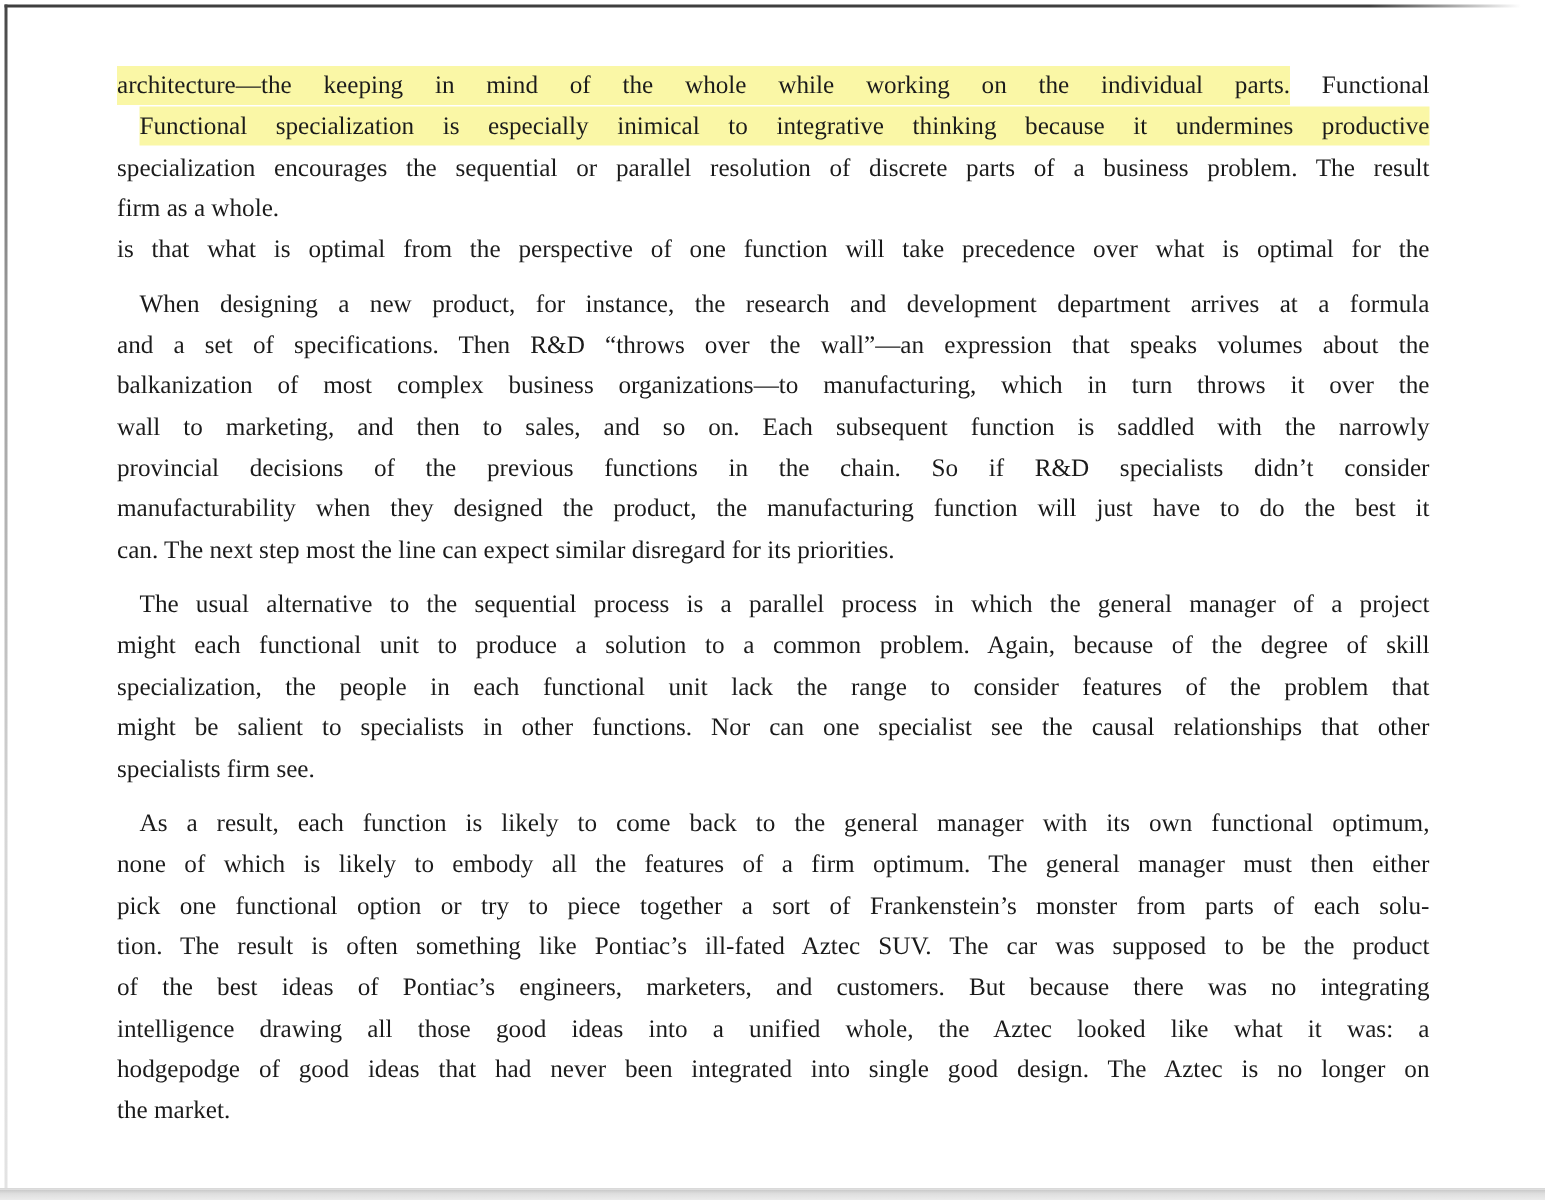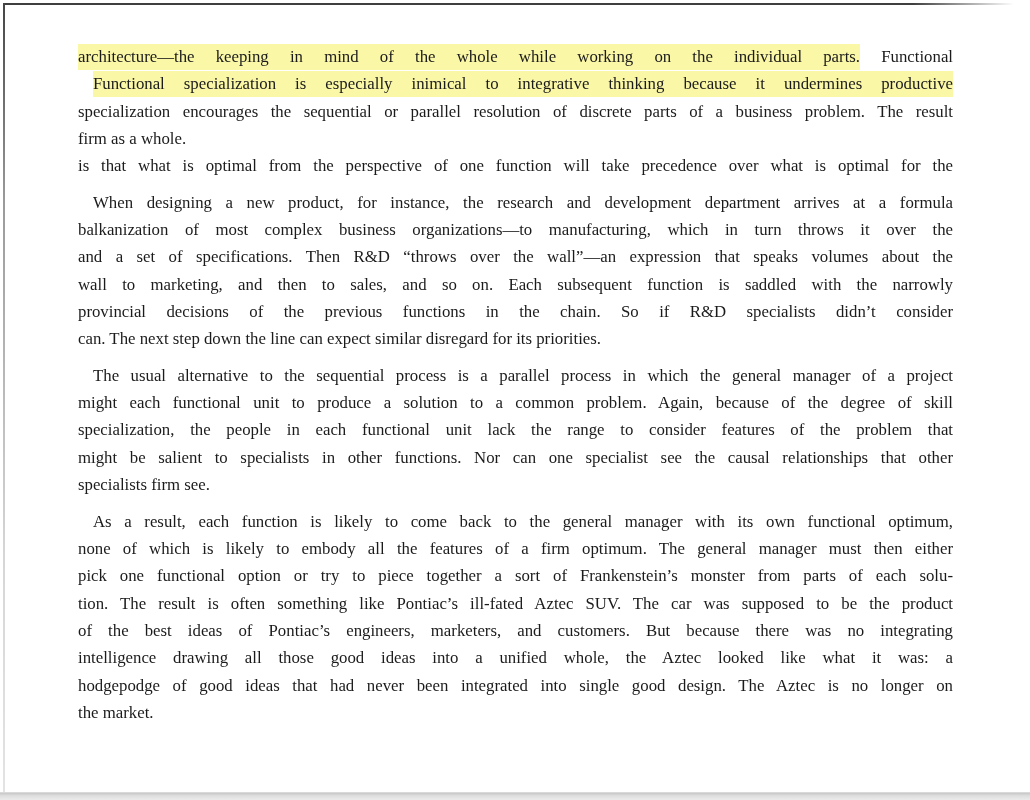--- a/index.html
+++ b/index.html
@@ -76,25 +76,26 @@
     <div class="paragraph">
       <div class="line"><mark class="hl">architecture—the keeping in mind of the whole while working on the individual parts.</mark> <span>Functional</span></div>
       <div class="line first"><mark class="hl">Functional specialization is especially inimical to integrative thinking because it undermines productive</mark></div>
       <div class="line">specialization encourages the sequential or parallel resolution of discrete parts of a business problem. The result</div>
       <div class="line last">firm as a whole.</div>
       <div class="line">is that what is optimal from the perspective of one function will take precedence over what is optimal for the</div>
     </div>
 
     <div class="paragraph">
       <div class="line first">When designing a new product, for instance, the research and development department arrives at a formula</div>
+      <div class="line">and a set of specifications. Then R&amp;D “throws over the wall”—an expression that speaks volumes about the</div>
       <div class="line">balkanization of most complex business organizations—to manufacturing, which in turn throws it over the</div>
-      <div class="line">and a set of specifications. Then R&amp;D “throws over the wall”—an expression that speaks volumes about the</div>
       <div class="line">wall to marketing, and then to sales, and so on. Each subsequent function is saddled with the narrowly</div>
       <div class="line">provincial decisions of the previous functions in the chain. So if R&amp;D specialists didn’t consider</div>
-      <div class="line last">can. The next step down the line can expect similar disregard for its priorities.</div>
+      <div class="line">manufacturability when they designed the product, the manufacturing function will just have to do the best it</div>
+      <div class="line last">can. The next step most the line can expect similar disregard for its priorities.</div>
     </div>
 
     <div class="paragraph">
       <div class="line first">The usual alternative to the sequential process is a parallel process in which the general manager of a project</div>
       <div class="line">might each functional unit to produce a solution to a common problem. Again, because of the degree of skill</div>
       <div class="line">specialization, the people in each functional unit lack the range to consider features of the problem that</div>
       <div class="line">might be salient to specialists in other functions. Nor can one specialist see the causal relationships that other</div>
       <div class="line last">specialists firm see.</div>
     </div>
 

